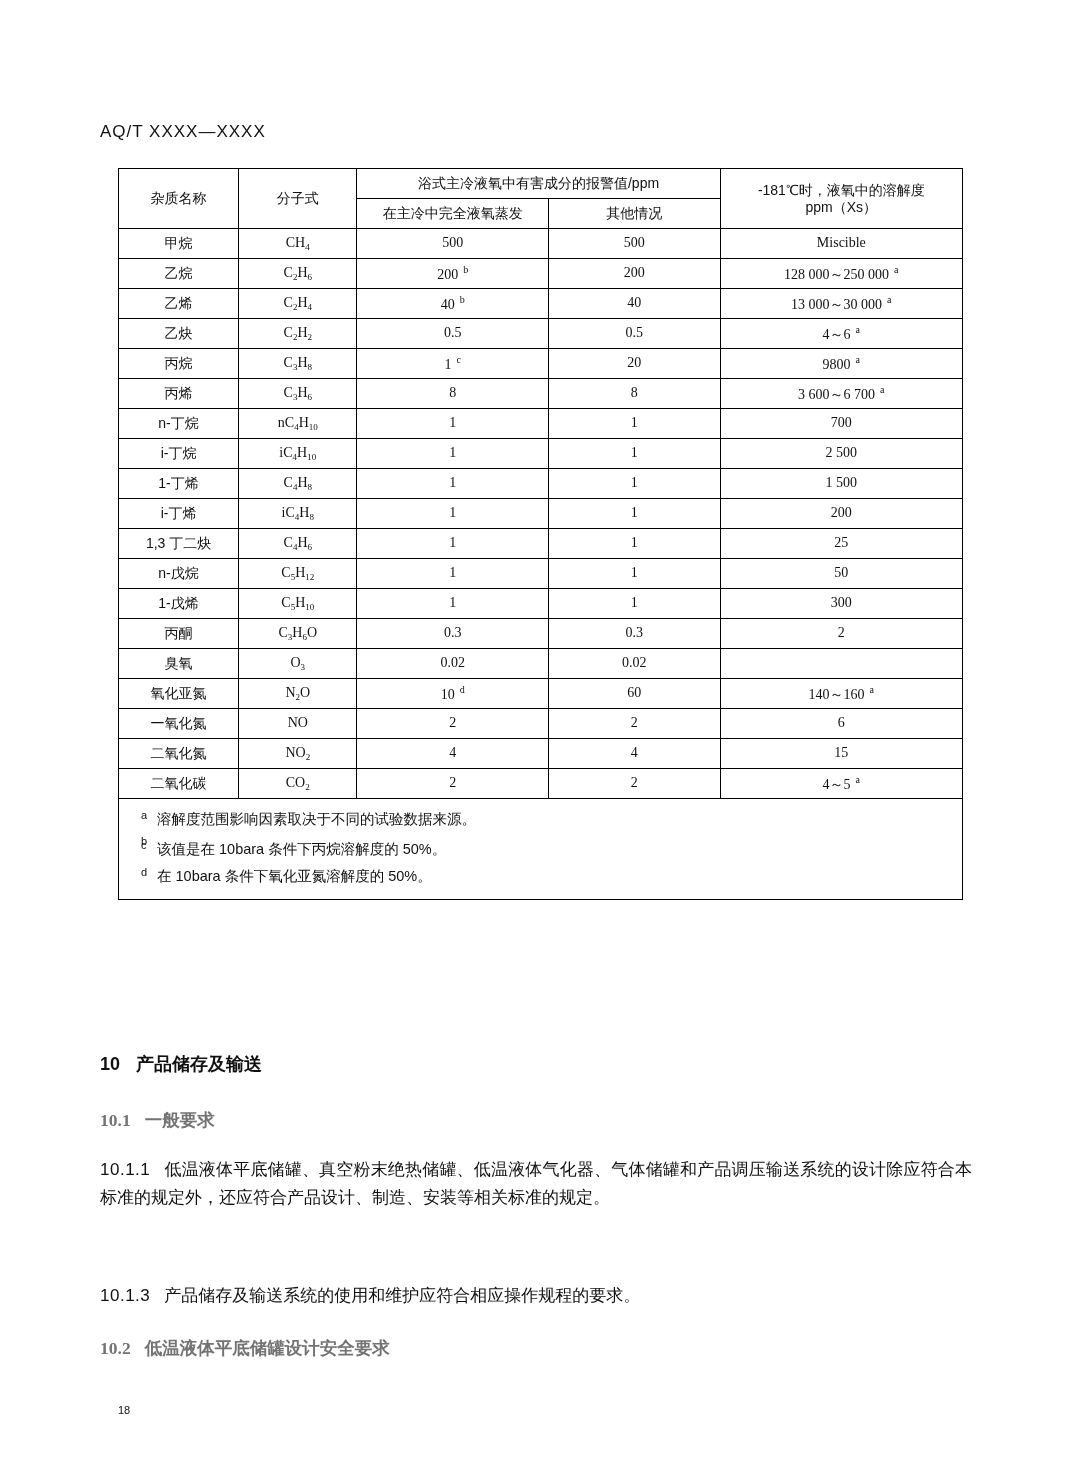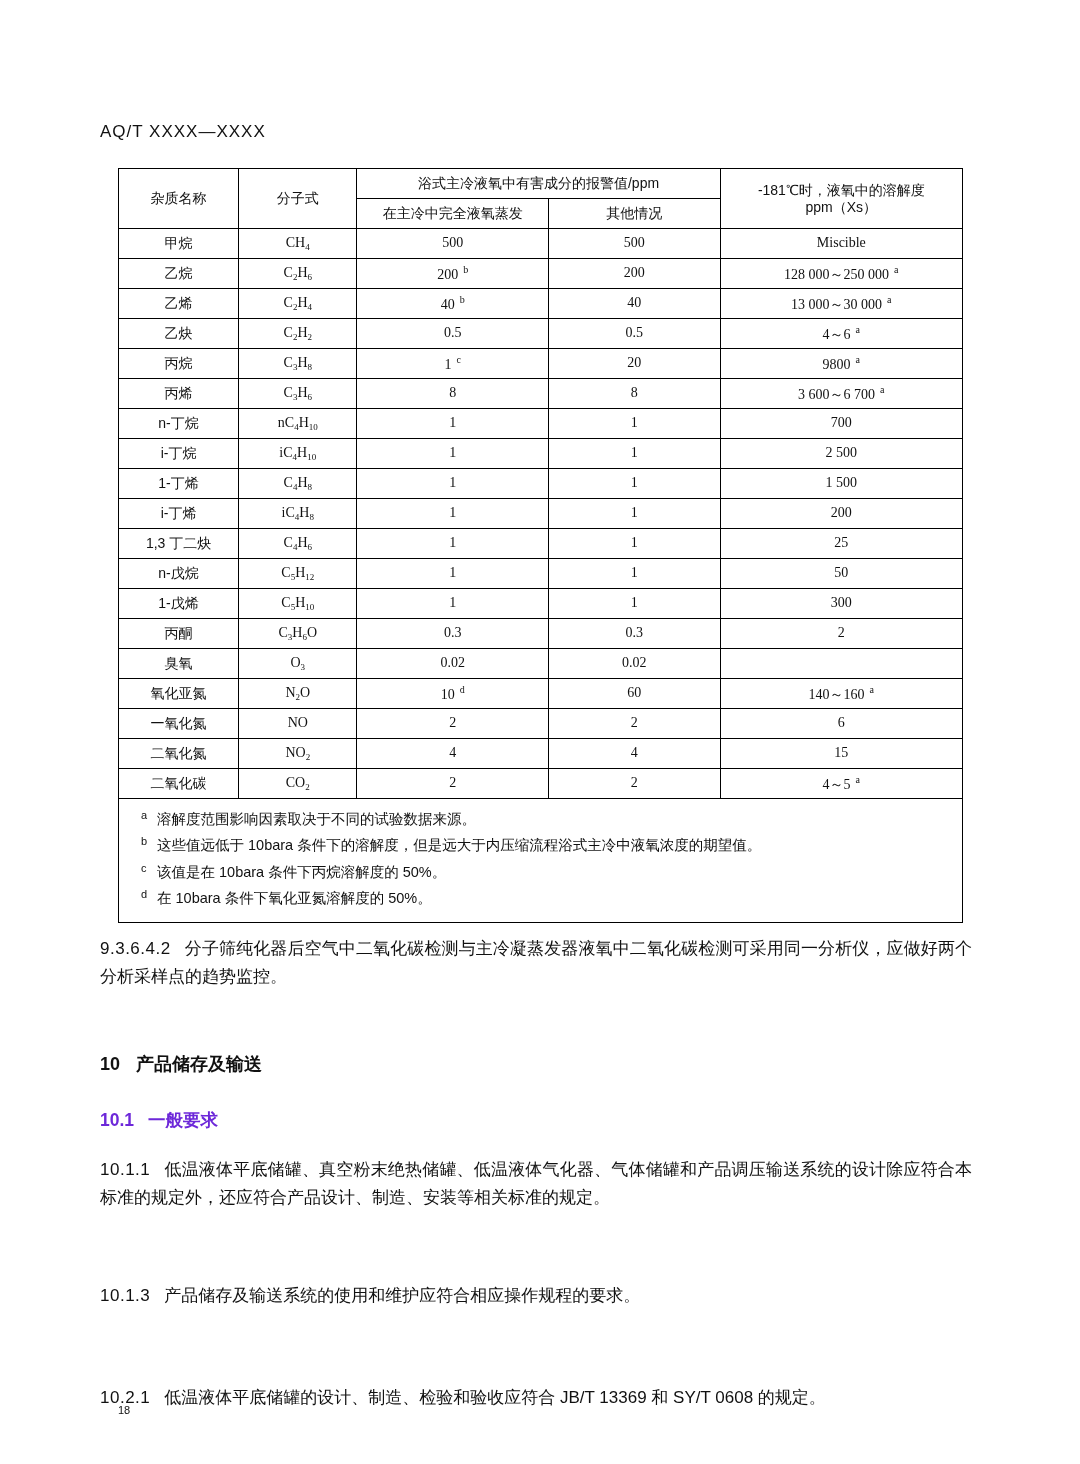--- a/index.html
+++ b/index.html
@@ -108,22 +108,22 @@
     font-weight: bold;
     font-family: "Liberation Sans", sans-serif;
     color: #111;
   }
   .heading .gap { display: inline-block; width: 16px; }
   .subheading {
     position: absolute;
     left: 100px;
     font-size: 17.5px;
     font-weight: bold;
-    font-family: Liberation Sans, sans-serif;
-    color: #6d28d9;
+    font-family: Liberation Serif, serif;
+    color: #737373;
   }
   .subheading .gap { display: inline-block; width: 14px; }
   .pagenum {
     position: absolute;
     left: 118px;
     top: 1404px;
     font-size: 11px;
     font-family: "Liberation Sans", sans-serif;
     color: #111;
   }
@@ -285,47 +285,44 @@
             <td class="col-a mono">2</td>
             <td class="col-b mono">2</td>
             <td class="col-c mono">4～5<sup class="note">a</sup></td>
           </tr>
         </tbody>
     </table>
   </div>
 
   <div class="notes" id="notes" style="top: 798px;">
       <div class="note-line"><span class="mk">a</span><span>溶解度范围影响因素取决于不同的试验数据来源。</span></div>
-      <div class="note-line"><span class="mk">b</span><span>这些值远低于 10bara 条件下的溶解度，但是远大于内压缩流程浴式主冷中液氧浓度的期望值。</span></div>
+      <div class="note-line"><span class="mk">b</span></div>
       <div class="note-line"><span class="mk">c</span><span>该值是在 10bara 条件下丙烷溶解度的 50%。</span></div>
       <div class="note-line"><span class="mk">d</span><span>在 10bara 条件下氧化亚氮溶解度的 50%。</span></div>
     </div>
 
-  <div class="para" id="p1" style="top: 935px;">
-    <span class="num">9.3.6.4.2</span><span class="gap"></span><span>分子筛纯化器后空气中二氧化碳检测与主冷凝蒸发器液氧中二氧化碳检测可采用同一分析仪，应做好两个分析采样点的趋势监控。</span>
-  </div>
 
 
   <div class="heading" id="h10" style="top: 1052px;">
     <span>10</span><span class="gap"></span><span>产品储存及输送</span>
   </div>
 
   <div class="subheading" id="h101" style="top: 1108px;">
     <span>10.1</span><span class="gap"></span><span>一般要求</span>
   </div>
 
   <div class="para" id="p3" style="top: 1156px;">
     <span class="num">10.1.1</span><span class="gap"></span><span>低温液体平底储罐、真空粉末绝热储罐、低温液体气化器、气体储罐和产品调压输送系统的设计除应符合本标准的规定外，还应符合产品设计、制造、安装等相关标准的规定。</span>
   </div>
 
 
   <div class="para" id="p5" style="top: 1282px;">
     <span class="num">10.1.3</span><span class="gap"></span><span>产品储存及输送系统的使用和维护应符合相应操作规程的要求。</span>
   </div>
 
-
-  <div class="para" id="p6" style="top: 1384px;">
-    <span class="num">10.2.1</span><span class="gap"></span><span>低温液体平底储罐的设计、制造、检验和验收应符合 JB/T 13369 和 SY/T 0608 的规定。</span>
-  </div>
+  <div class="subheading" id="h102" style="top: 1336px;">
+    <span>10.2</span><span class="gap"></span><span>低温液体平底储罐设计安全要求</span>
+  </div>
+
 
   <div class="pagenum">18</div>
 
 </div>
 
 </body></html>

